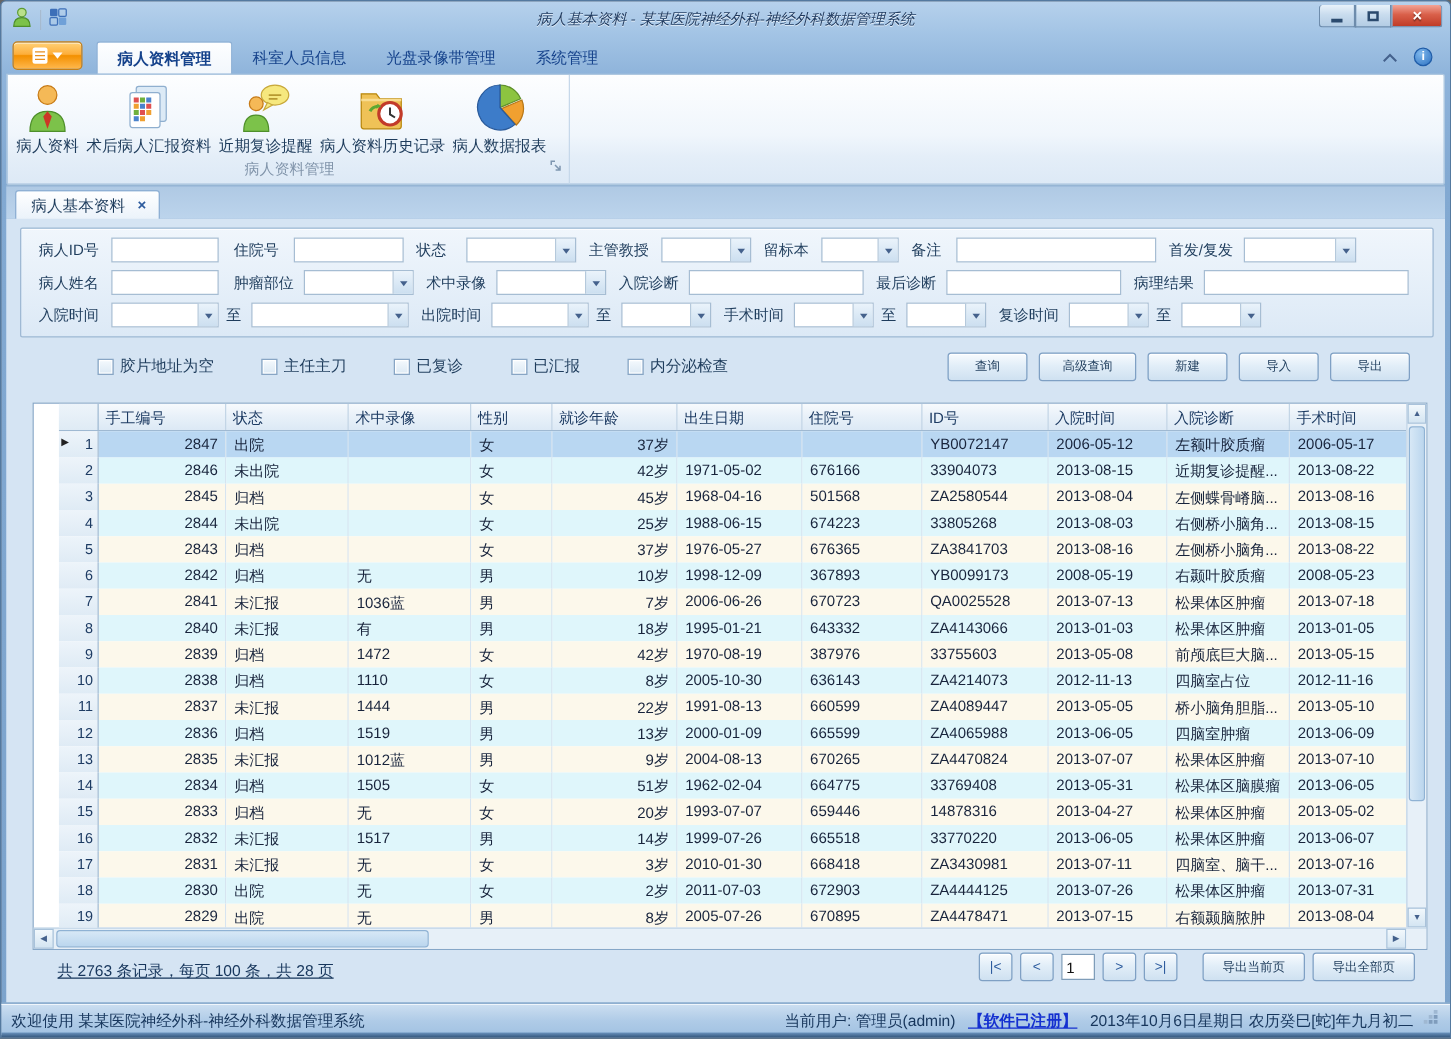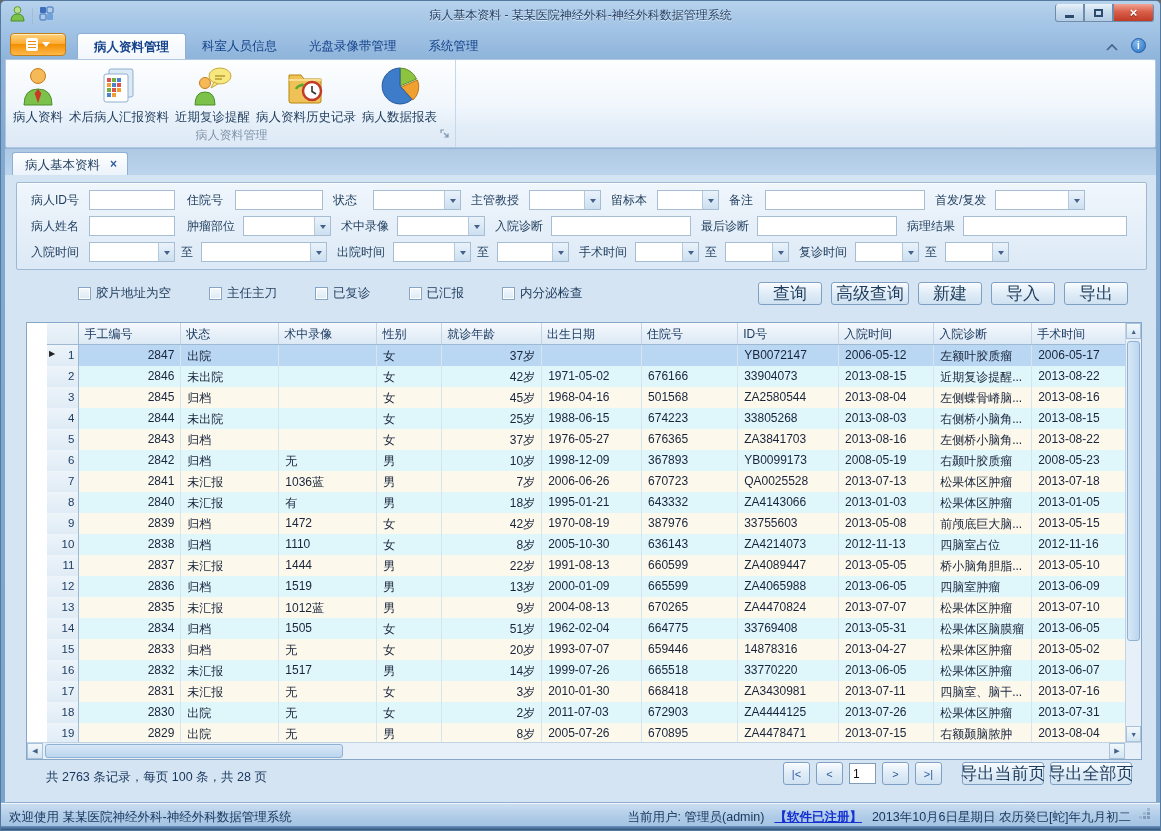--- a/index.html
+++ b/index.html
@@ -1,21 +1,21 @@
 <!DOCTYPE html>
 <html><head>
 <meta charset="utf-8">
 <style>
   html,body{margin:0;padding:0;background:#666;}
   *{box-sizing:border-box;font-family:"Liberation Sans","DejaVu Sans",sans-serif;}
   .window{position:relative;width:1161px;height:831px;overflow:hidden;
     background:linear-gradient(180deg,#B6D1EC 0px,#A3C4E5 26px,#8FB4DB 58px,#82A9D2 140px,#7CA3CC 100%);
     border:1px solid #54799F;border-radius:5px 5px 0 0;}
   
-  .titlebar{position:absolute;left:0;top:0;right:0;height:28px;}
+  .titlebar{position:absolute;left:0;top:0;right:0;height:28px;font-style:italic;}
   .title-left{position:absolute;left:8px;top:4px;display:flex;align-items:center;gap:6px;}
   .tb-sep{width:1px;height:16px;background:rgba(255,255,255,.55);border-left:1px solid rgba(90,120,150,.4);}
   .title-text{position:absolute;left:0;right:0;top:6px;text-align:center;font-size:12px;color:#1F3A5F;text-shadow:0 1px 0 rgba(255,255,255,.7);}
   .winbtns{position:absolute;right:6px;top:3px;display:flex;}
   .wbtn{width:29px;height:18px;border:1px solid #6E8CAC;border-top:none;display:flex;align-items:center;justify-content:center;
     background:linear-gradient(180deg,#E9F2FA,#C9DCEE 45%,#B3CCE4);color:#2B4A6E;font-size:10px;line-height:1;}
   .wbtn.min{border-radius:3px 0 0 3px;}
   .wbtn .minglyph{display:block;width:9px;height:3px;background:#2B4A6E;margin-top:8px;}
   .wbtn .maxglyph{display:block;width:9px;height:8px;border:2px solid #2B4A6E;}
   .wbtn.close{width:41px;border-radius:0 3px 3px 0;background:linear-gradient(180deg,#F3A496,#D9604A 45%,#C03B26);color:#fff;font-size:13px;font-weight:bold;text-shadow:0 1px 1px rgba(0,0,0,.4);}
@@ -58,21 +58,21 @@
   .combo{height:20px;border:1px solid #A6BDD3;background:#fff;position:relative;}
   .combo::after{content:"";position:absolute;right:4px;top:8px;border-left:3.5px solid transparent;border-right:3.5px solid transparent;border-top:4px solid #44618C;}
   .combo::before{content:"";position:absolute;right:0;top:0;bottom:0;width:15px;border-left:1px solid #B5C9DC;background:linear-gradient(180deg,#EAF3FB,#CCDFF0);}
   
   .checkrow{position:absolute;left:11px;top:106px;right:28px;height:24px;display:flex;align-items:center;}
   .cbitem{display:flex;align-items:center;gap:5px;margin-right:38px;}
   .cbbox{width:13px;height:13px;border:1px solid #88A5C4;background:linear-gradient(180deg,#F4F9FD,#DCE9F4);box-shadow:inset 0 0 0 1px #fff;}
   .cblabel{font-size:12.5px;color:#1E3C5C;white-space:nowrap;}
   .actionbtns{margin-left:auto;display:flex;gap:9px;}
   .btn{height:23px;border:1px solid #7FA0C4;border-radius:3px;background:linear-gradient(180deg,#F8FBFE,#E2EEF8 45%,#CFE1F1);
-    font-size:17px;color:#1E3C5C;display:flex;align-items:center;justify-content:center;box-shadow:inset 0 1px 0 #fff;white-space:nowrap;}
+    font-size:10px;color:#1E3C5C;display:flex;align-items:center;justify-content:center;box-shadow:inset 0 1px 0 #fff;white-space:nowrap;}
   .btn.w64{width:64px}.btn.w78{width:78px}.btn.w82{width:82px}
   
   .grid{position:absolute;left:21px;top:147px;width:1116px;height:438px;border:1px solid #86A7C8;background:#fff;display:flex;flex-direction:column;}
   .grid-main{display:flex;flex:1;min-height:0;}
   .grid-cols{width:1099px;overflow:hidden;margin-left:20px;}
   .ghead{display:flex;height:22px;background:linear-gradient(180deg,#F7FAFD,#E9F1F9 45%,#DCE9F5);border-bottom:1px solid #9FB9D2;}
   .hcell{font-size:12px;color:#1D3B63;padding:3px 5px 0 5px;border-right:1px solid #C3D5E6;white-space:nowrap;overflow:hidden;}
   .trow{display:flex;height:21px;}
   .tcell{font-size:12px;color:#18243C;padding:3px 6px 0 6px;border-right:1px solid #D6E4F0;white-space:nowrap;overflow:hidden;}
   .gutter{width:33px;padding:3px 4px 0 2px;background:linear-gradient(180deg,#EDF4FA,#DFEBF5);border-right:1px solid #9FB9D2;position:relative;text-align:right;}
@@ -88,21 +88,21 @@
   .vscroll{width:16px;background:#E7F0F8;border-left:1px solid #C0D4E6;display:flex;flex-direction:column;}
   .sbtn{height:16px;background:linear-gradient(180deg,#F2F8FC,#D4E5F2);border:1px solid #A9C2DA;display:flex;align-items:center;justify-content:center;font-size:7px;color:#44618C;}
   .vthumb{margin:2px 1px;height:300px;border:1px solid #8FB2D4;border-radius:3px;background:linear-gradient(90deg,#D7E8F6,#BBD6EE);}
   .vfill{flex:1;}
   .hscroll-row{height:17px;border-top:1px solid #C0D4E6;display:flex;background:#E7F0F8;}
   .hbtn{width:16px;height:16px;background:linear-gradient(180deg,#F2F8FC,#D4E5F2);border:1px solid #A9C2DA;display:flex;align-items:center;justify-content:center;font-size:7px;color:#44618C;}
   .hthumb{margin:1px 2px;width:298px;border:1px solid #8FB2D4;border-radius:3px;background:linear-gradient(180deg,#D7E8F6,#BBD6EE);}
   .hfill{flex:1;}
   .corner{width:16px;background:#E7F0F8;}
   
-  .summary{position:absolute;left:41px;top:594px;font-size:12.5px;color:#17365C;}
+  .summary{position:absolute;left:41px;top:594px;font-size:12.5px;color:#17365C;text-decoration:underline;}
   .pagerrow{position:absolute;right:24px;top:587px;display:flex;align-items:center;gap:6px;}
   .pgbtn{width:27px;height:23px;border:1px solid #7FA0C4;border-radius:3px;background:linear-gradient(180deg,#F8FBFE,#E2EEF8 45%,#CFE1F1);
     font-size:11px;color:#2E5C9E;display:flex;align-items:center;justify-content:center;box-shadow:inset 0 1px 0 #fff;}
   .pginput{width:27px;height:21px;border:1px solid #7F9DB9;font-size:12px;padding:0 3px;color:#111;}
   .pgap{width:8px;}
   
   .statusbar{position:absolute;left:0;right:0;top:801px;height:26px;background:linear-gradient(180deg,#CDDFF1,#AFCBE7 55%,#A2C2E2);
     border-top:1px solid #8FAFCE;box-shadow:inset 0 1px 0 rgba(255,255,255,.7);}
   .status-left{position:absolute;left:8px;top:6px;font-size:12.5px;color:#17365C;}
   .status-right{position:absolute;right:10px;top:6px;display:flex;align-items:center;gap:10px;font-size:12.5px;color:#17365C;}

